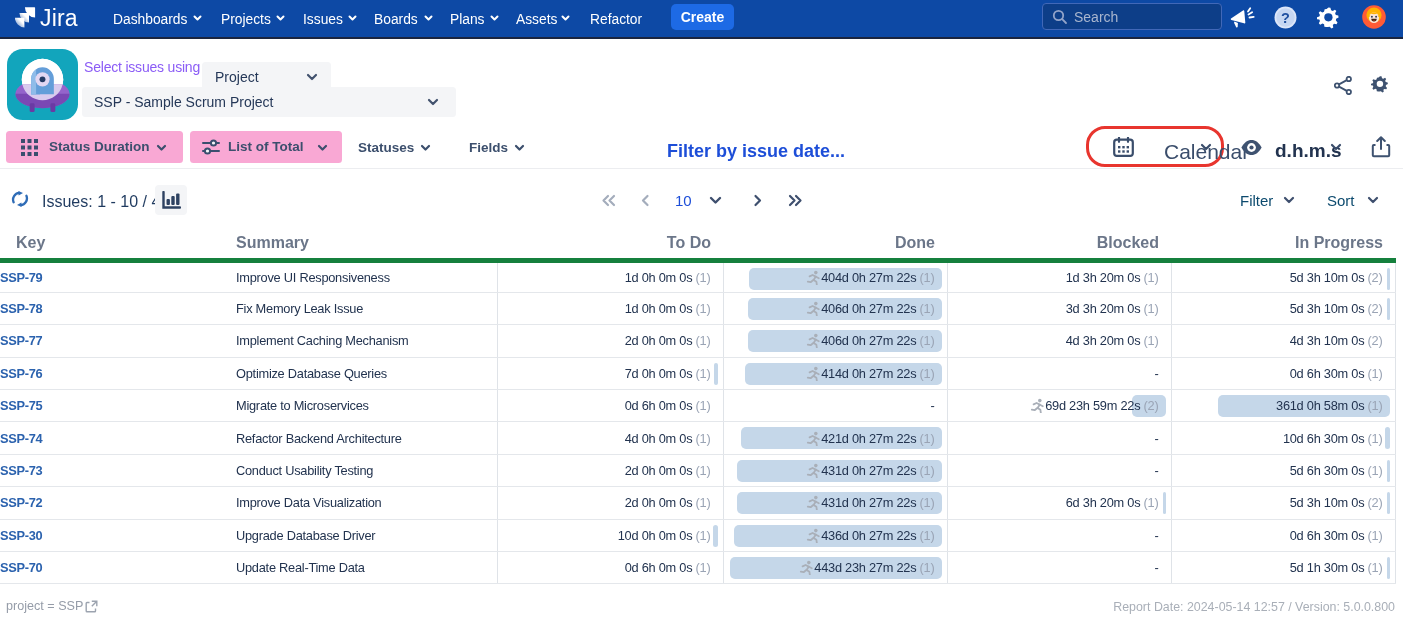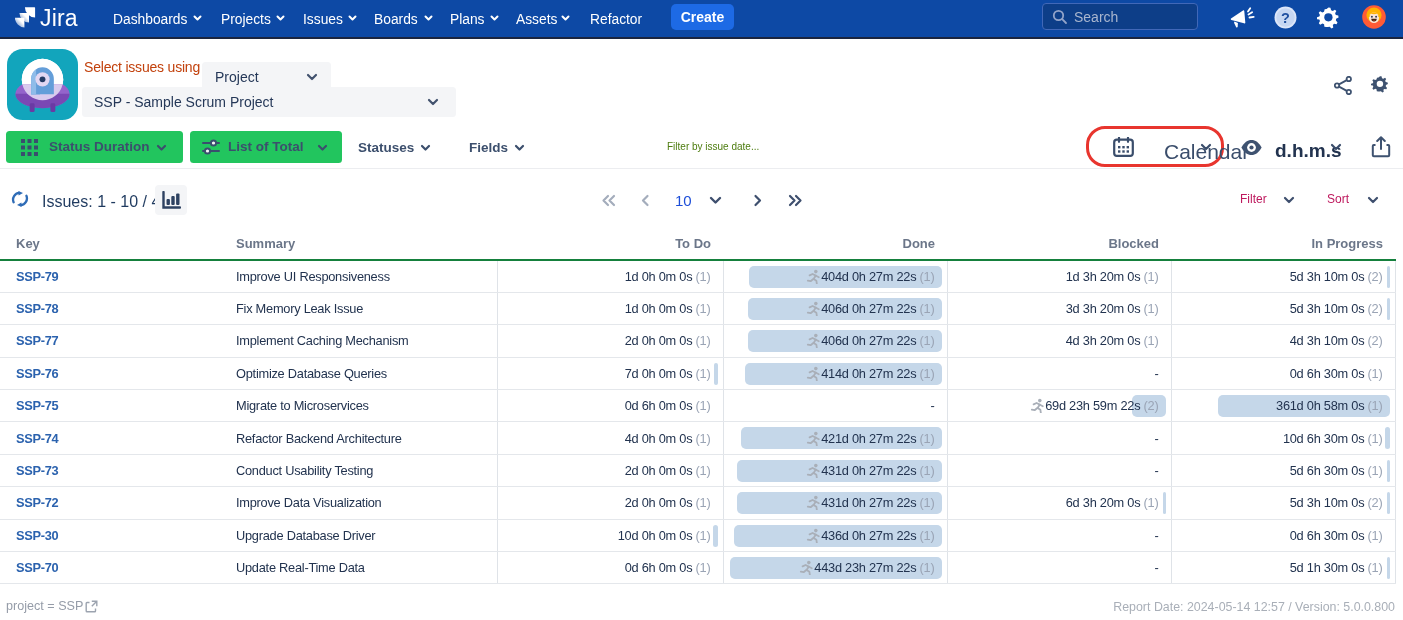--- a/index.html
+++ b/index.html
@@ -4,49 +4,49 @@
 <style>
 *{box-sizing:border-box;margin:0;padding:0}
 html,body{width:1403px;height:620px;overflow:hidden}
 body{font-family:"Liberation Sans",sans-serif;background:#fff}
 #app{position:relative;width:1403px;height:620px}
 .abs{position:absolute}
 
 .nav{position:absolute;left:0;top:0;width:1403px;height:39px;background:#0D49A5;border-bottom:2px solid #1A2540}
 .navitem{position:absolute;top:12px;color:#fff;font-size:13.8px;line-height:15px;white-space:nowrap}
 .createbtn{position:absolute;left:671px;top:4px;width:63px;height:26px;border-radius:5px;background:#1D6AE5;color:#fff;font-weight:700;font-size:14px;line-height:26px;text-align:center}
-.search{position:absolute;left:1042px;top:3px;width:156px;height:27px;border-radius:4px;background:#0D3E88;border:1px solid #4168B8}
+.search{position:absolute;left:1042px;top:3px;width:180px;height:27px;border-radius:4px;background:#0D3E88;border:1px solid #4168B8}
 .search span{position:absolute;left:31px;top:5px;font-size:14px;color:#A9B6CE}
 
 .appicon{position:absolute;left:7px;top:49px;width:71px;height:71px}
-.selusing{position:absolute;left:84px;top:59px;font-size:14px;letter-spacing:-.2px;color:#c2410c}
+.selusing{position:absolute;left:84px;top:59px;font-size:14px;letter-spacing:-.2px;color:#8b5cf6}
 .sel{position:absolute;background:#F4F5F7;border-radius:3.5px;color:#253858;font-size:14px}
 .sel1{left:202px;top:62px;width:129px;height:30px;line-height:30px;padding-left:13px}
 .sel2{left:82px;top:87px;width:374px;height:30px;line-height:30px;padding-left:12px}
 
-.tbtn{position:absolute;top:131px;height:32px;background:#22c55e;border-radius:3.5px;color:#3C4F6D;font-size:13.5px;font-weight:700;line-height:32px;white-space:nowrap}
+.tbtn{position:absolute;top:131px;height:32px;background:#f9a8d4;border-radius:3.5px;color:#3C4F6D;font-size:13.5px;font-weight:700;line-height:32px;white-space:nowrap}
 .tdrop{position:absolute;top:140px;color:#3C4F6D;font-size:13.5px;font-weight:700;white-space:nowrap}
-.fbid{position:absolute;left:667px;top:141px;color:#4d7c0f;font-size:10px;font-weight:400}
+.fbid{position:absolute;left:667px;top:141px;color:#1d4ed8;font-size:18px;font-weight:700}
 .redbox{position:absolute;left:1086px;top:126px;width:138px;height:41px;border:3px solid #E8352E;border-radius:19px}
 
 .div169{position:absolute;left:0;top:168px;width:1403px;height:1px;background:#ECEDF0}
 .issuestxt{position:absolute;left:42px;top:193px;font-size:16px;color:#1F3A5F}
 .chartbtn{position:absolute;left:155px;top:185px;width:32px;height:30px;background:#F4F5F7;border-radius:4px}
 .pgn{position:absolute;top:192px;font-size:15px;color:#1d4ed8}
-.fsort{position:absolute;top:192px;font-size:12px;color:#be185d}
+.fsort{position:absolute;top:192px;font-size:15px;color:#0c4a6e}
 
 table{position:absolute;left:0;top:228px;width:1395px;border-collapse:collapse;table-layout:fixed;font-size:12.8px;letter-spacing:-.25px}
-th{color:#6B7689;font-weight:700;font-size:13px;letter-spacing:0;height:32px;vertical-align:middle;border-bottom:2px solid #15803d}
+th{color:#6B7689;font-weight:700;font-size:16px;letter-spacing:0;height:32px;vertical-align:middle;border-bottom:5px solid #15803d}
 td{height:32.4px;vertical-align:middle;border-bottom:1px solid #E4E7EB;position:relative;color:#22334F}
 col.c1{width:220px}col.c2{width:277px}col.c3{width:226px}col.c4{width:224px}col.c5{width:224px}col.c6{width:224px}
 .vl{border-left:1px solid #DFE3E8}
 .vr{border-right:1px solid #DFE3E8}
 th.l,td.l{text-align:left}
 th.r,td.r{text-align:right;padding-right:12px}
-td.key{padding-left:16px;color:#2B62AE;font-weight:700;letter-spacing:-.3px}
+td.key{color:#2B62AE;font-weight:700;letter-spacing:-.3px}
 td.sum{padding-left:16px}
 .cnt{color:#9AA4B5}
 .bar{position:absolute;right:5px;top:5px;height:22px;background:#C5D7E9;border-radius:5px;z-index:0}
 .ct{position:relative;z-index:1}
 .run{vertical-align:-3px;margin-right:1px}
 
 .footl{position:absolute;left:6px;top:599px;font-size:12.6px;color:#959CA8}
 .footr{position:absolute;right:8px;top:600px;font-size:12.4px;color:#A9AFB8}
 </style>
 </head>

